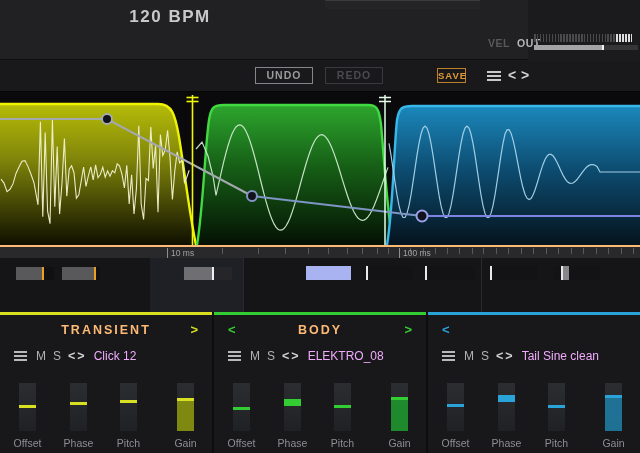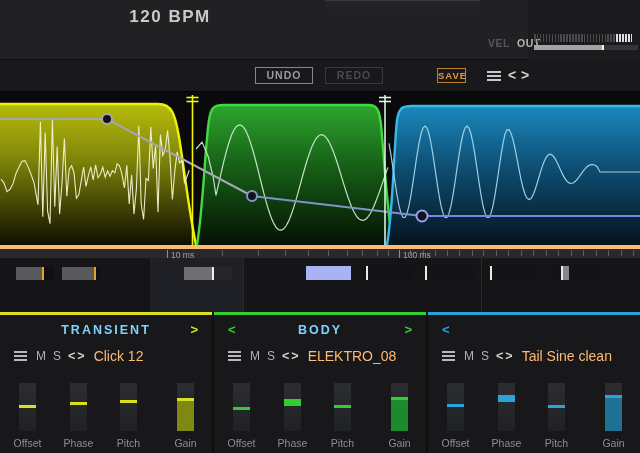--- a/index.html
+++ b/index.html
@@ -31,44 +31,44 @@
   .save{left:437px;width:29px;height:15px;line-height:13px;top:7px;border-color:#bd7f2a;color:#e09a35;font-size:9.5px;}
   .menu-icon{position:absolute;left:487px;top:10px;width:14px;height:10px;
     background:repeating-linear-gradient(to bottom,#c9c9cb 0 2px,transparent 2px 4px);}
   .tb-chev{position:absolute;top:6px;font-size:14px;font-weight:bold;color:#d6d6d8;}
   .chev-prev{left:508px;}
   .chev-next{left:521px;}
   .preset{position:absolute;left:537px;top:9px;font-size:12.5px;color:#d4d4d6;}
   
   #wave{position:absolute;left:0;top:92px;display:block;}
   
-  .timeline{position:absolute;left:0;top:245px;width:640px;height:13px;background:#29292b;border-top:4px solid #fdba74;}
+  .timeline{position:absolute;left:0;top:245px;width:640px;height:13px;background:#29292b;border-top:2px solid #fdba74;}
   .tick{position:absolute;top:1px;width:1px;height:6px;background:#5a5a5d;}
   .tick.major{height:11px;background:#8f8f92;}
   .tick-label{position:absolute;top:1px;font-size:8.5px;color:#a0a0a3;white-space:nowrap;}
   
   .controls{position:absolute;left:0;top:258px;width:640px;height:54px;background:#151517;}
   .vdiv{position:absolute;top:0;bottom:0;width:1px;background:#2a2a2e;}
   .pitchbox{position:absolute;left:150px;top:0;width:93px;height:54px;background:#1f2025;}
   .hslider{position:absolute;height:13px;background:#101013;overflow:hidden;}
   .hfill{position:absolute;left:0;top:0;bottom:0;}
   .hmark{position:absolute;top:0;bottom:0;width:2px;}
   
   .panels{position:absolute;left:0;top:312px;width:640px;height:141px;background:#0e0e0f;}
   .panel{position:absolute;top:0;width:212px;height:141px;background:#18181b;border-top:3px solid;}
   .p-title{position:absolute;left:0;right:0;top:8px;text-align:center;font-size:12.5px;font-weight:bold;
-    letter-spacing:2px;color:#7dd3fc;}
+    letter-spacing:2px;color:#fdba74;}
   .p-nav{position:absolute;top:7px;font-size:13px;font-weight:bold;}
   .p-nav.prev{left:14px;} .p-nav.next{right:14px;}
   .srcrow{position:absolute;left:14px;top:33px;height:16px;display:flex;align-items:center;}
   .p-menu{width:13px;height:10px;background:repeating-linear-gradient(to bottom,#b9b9bc 0 2px,transparent 2px 4px);margin-right:9px;}
   .ms{font-size:12px;color:#b2b2b5;margin-right:7px;}
   .p-chev{font-size:12.5px;font-weight:bold;color:#d2d2d4;margin-right:2px;}
   .p-chev.r{margin-right:9px;}
-  .srcname{font-size:14px;color:#fdba74;white-space:nowrap;text-align:right;}
+  .srcname{font-size:12px;color:#f0abfc;white-space:nowrap;text-align:right;}
   .sliders{position:absolute;left:0;top:68px;width:212px;height:73px;}
   .vslider{position:absolute;top:0;width:17px;height:48px;background:linear-gradient(#2c2d31,#202125);}
   .vmark{position:absolute;left:0;right:0;height:3px;}
   .vfill{position:absolute;left:0;right:0;bottom:0;opacity:.85;}
   .vlabel{position:absolute;top:54px;width:50px;text-align:center;font-size:10.5px;color:#8e8e92;}
 </style>
 </head>
 <body>
 
 <div class="app">

